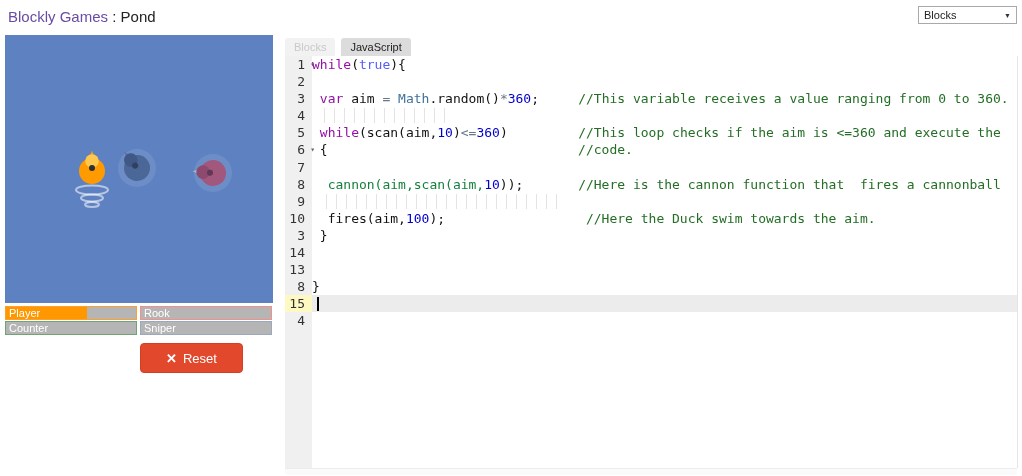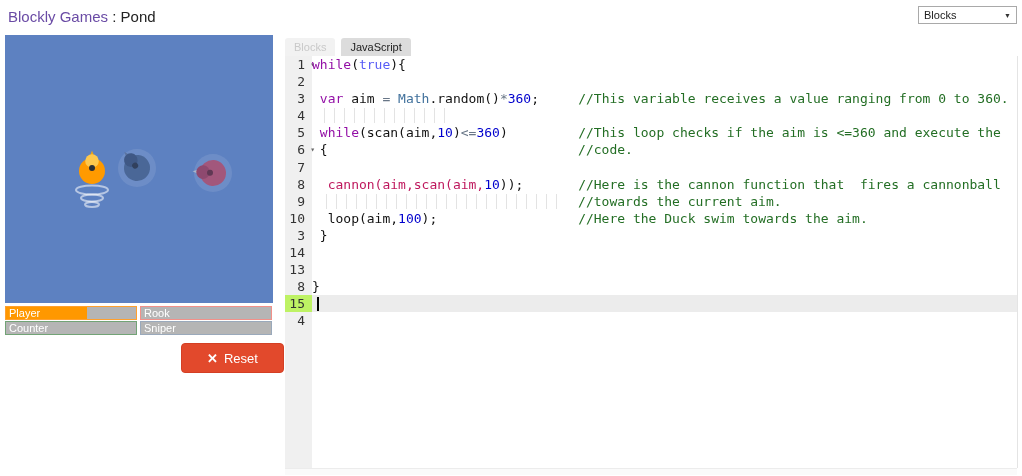--- a/index.html
+++ b/index.html
@@ -38,21 +38,21 @@
   .editor{position:absolute;left:285px;top:38px;width:732px;height:436px;}
   .tabs{position:absolute;left:0;top:0;height:18px;display:flex;gap:6px;}
   .tab{height:18px;line-height:18px;padding:0 9px;font-size:11px;border-radius:3px 3px 0 0;cursor:pointer;}
   .tab.disabled{background:#f2f2f2;color:#c9c9c9;}
   .tab.active{background:#dcdcdc;color:#222;}
   .ace{position:absolute;left:0;top:18px;width:732px;height:412px;background:#fff;
        border-right:1px solid #e4e4e4;font-family:"DejaVu Sans Mono","Liberation Mono",monospace;
        font-size:13px;line-height:17.1px;}
   .gutter{position:absolute;left:0;top:0;bottom:0;width:27px;background:#f0f0f0;color:#333;}
   .gcell{position:relative;height:17.1px;text-align:right;padding-right:7px;box-sizing:border-box;}
-  .gcell.active{background:#bef264;}
+  .gcell.active{background:#fef9c3;}
   .gcell .fold{position:absolute;right:-3px;top:0;font-size:8px;color:#666;cursor:pointer;}
   .content{position:absolute;left:27px;top:0;right:0;bottom:0;overflow:hidden;cursor:text;}
   .hl{position:absolute;left:0;right:0;height:17.1px;background:#ececec;}
   .code-line{position:relative;height:17.1px;white-space:pre;}
   .guides{position:absolute;top:1px;bottom:1px;
           background:repeating-linear-gradient(90deg,#e3e3e3 0,#e3e3e3 1px,transparent 1px,transparent 10px);}
   .cursor{position:absolute;width:2px;height:14px;background:#000;}
   .scroll-strip{position:absolute;left:0;top:430px;width:732px;height:6px;background:#fafafa;
                 border-top:1px solid #ececec;cursor:pointer;}
 </style>
@@ -105,21 +105,21 @@
         <span class="lbl">Rook</span>
       </div>
       <div class="bar" style="border-color: rgb(114, 163, 118); background: rgb(181, 181, 181);">
         <span class="lbl">Counter</span>
       </div>
       <div class="bar" style="border-color: rgb(154, 169, 187); background: rgb(181, 181, 181);">
         <span class="lbl">Sniper</span>
       </div>
     </div>
 
-  <button class="btn-reset" style="background: rgb(226, 73, 44); margin-left: 41px;"><span class="x">✕</span><span>Reset</span></button>
+  <button class="btn-reset" style="background: rgb(226, 73, 44);"><span class="x">✕</span><span>Reset</span></button>
 
   <div class="editor">
     <div class="tabs" id="tabs">
         <div class="tab disabled">Blocks</div>
         <div class="tab active">JavaScript</div>
       </div>
     <div class="ace">
       <div class="gutter" id="gutter">
           <div class="gcell">1<span class="fold">▾</span></div>
           <div class="gcell">2</div>
@@ -140,23 +140,23 @@
         </div>
       <div class="content" id="code-content">
           <div class="hl" style="top: 239.4px;"></div>
           <div class="code-line"><span style="color: rgb(147, 15, 166);">while</span><span style="color: rgb(17, 17, 17);">(</span><span style="color: rgb(88, 92, 246);">true</span><span style="color: rgb(17, 17, 17);">){</span></div>
           <div class="code-line"></div>
           <div class="code-line"><span style="color: rgb(17, 17, 17);"> </span><span style="color: rgb(147, 15, 166);">var</span><span style="color: rgb(17, 17, 17);"> aim </span><span style="color: rgb(104, 118, 135);">=</span><span style="color: rgb(17, 17, 17);"> </span><span style="color: rgb(65, 113, 156);">Math</span><span style="color: rgb(17, 17, 17);">.random()</span><span style="color: rgb(104, 118, 135);">*</span><span style="color: rgb(0, 0, 205);">360</span><span style="color: rgb(17, 17, 17);">;     </span><span style="color: rgb(35, 110, 36);">//This variable receives a value ranging from 0 to 360.</span></div>
           <div class="code-line"><div class="guides" style="left: 12px; width: 128px;"></div></div>
           <div class="code-line"><span style="color: rgb(17, 17, 17);"> </span><span style="color: rgb(147, 15, 166);">while</span><span style="color: rgb(17, 17, 17);">(scan(aim,</span><span style="color: rgb(0, 0, 205);">10</span><span style="color: rgb(17, 17, 17);">)</span><span style="color: rgb(104, 118, 135);">&lt;=</span><span style="color: rgb(0, 0, 205);">360</span><span style="color: rgb(17, 17, 17);">)         </span><span style="color: rgb(35, 110, 36);">//This loop checks if the aim is &lt;=360 and execute the</span></div>
           <div class="code-line"><span style="color: rgb(17, 17, 17);"> {                                </span><span style="color: rgb(35, 110, 36);">//code.</span></div>
           <div class="code-line"></div>
-          <div class="code-line"><span style="color: #be185d;">  cannon(aim,scan(aim,</span><span style="color: rgb(0, 0, 205);">10</span><span style="color: rgb(17, 17, 17);">));       </span><span style="color: rgb(35, 110, 36); text-align: right;">//Here is the cannon function that  fires a cannonball</span></div>
-          <div class="code-line"><span style="color: rgb(17, 17, 17);">                                  </span><span style="color: rgb(35, 110, 36);">//towards the current aim.</span><div class="guides" style="left: 14px; width: 232px;"></div></div>
-          <div class="code-line"><span style="color: rgb(17, 17, 17);">  loop(aim,</span><span style="color: rgb(0, 0, 205);">100</span><span style="color: rgb(17, 17, 17);">);                  </span><span style="color: rgb(35, 110, 36);">//Here the Duck swim towards the aim.</span></div>
+          <div class="code-line"><span style="color: #15803d;">  cannon(aim,scan(aim,</span><span style="color: rgb(0, 0, 205);">10</span><span style="color: rgb(17, 17, 17);">));       </span><span style="color: rgb(35, 110, 36); text-align: right;">//Here is the cannon function that  fires a cannonball</span></div>
+          <div class="code-line"><span style="color: rgb(17, 17, 17);">                                  </span><div class="guides" style="left: 14px; width: 232px;"></div></div>
+          <div class="code-line"><span style="color: rgb(17, 17, 17);">  fires(aim,</span><span style="color: rgb(0, 0, 205);">100</span><span style="color: rgb(17, 17, 17);">);                  </span><span style="color: rgb(35, 110, 36);">//Here the Duck swim towards the aim.</span></div>
           <div class="code-line"><span style="color: rgb(17, 17, 17);"> }</span></div>
           <div class="code-line"></div>
           <div class="code-line"></div>
           <div class="code-line"><span style="color: rgb(17, 17, 17);">}</span></div>
           <div class="code-line"></div>
           <div class="code-line"></div>
           <div class="cursor" style="top: 240.9px; left: 5px;"></div>
         </div>
     </div>
     <div class="scroll-strip"></div>

